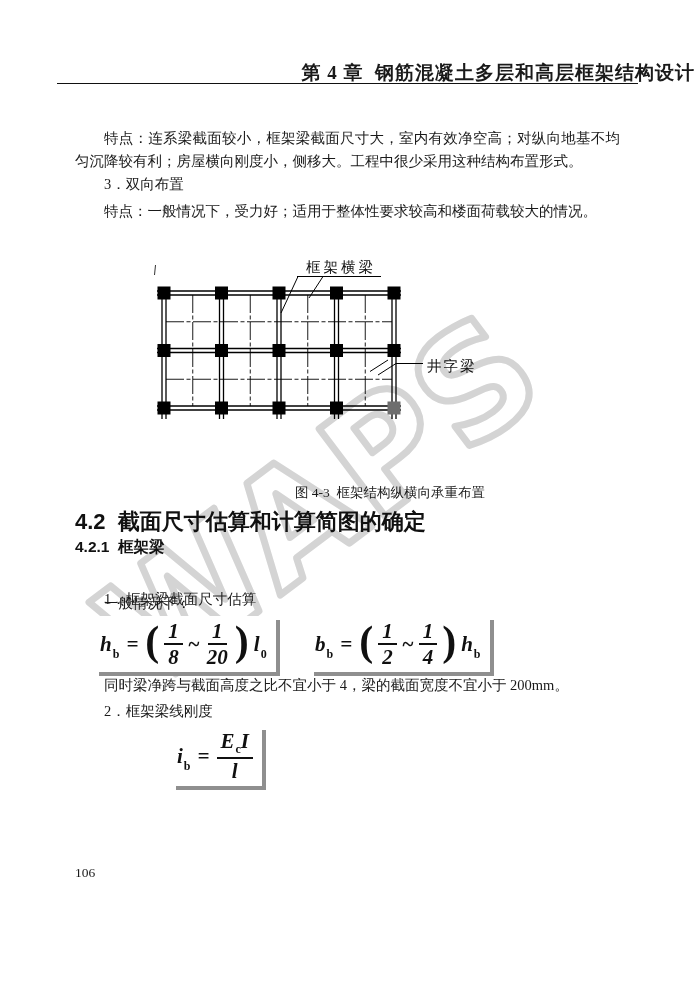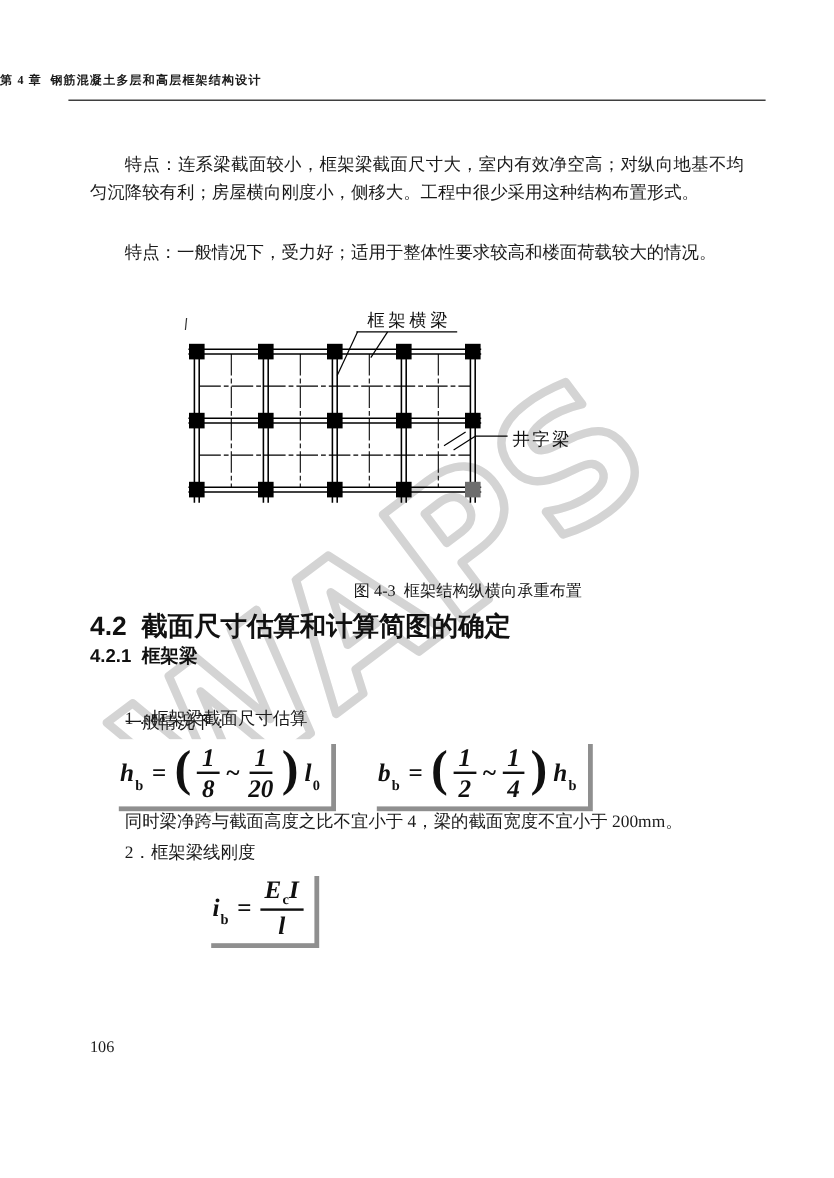--- a/index.html
+++ b/index.html
@@ -10,22 +10,22 @@
     background:#ffffff;
     font-family:"Liberation Serif","DejaVu Serif",serif;
     color:#1a1a1a;
     overflow:hidden;
   }
   .abs{position:absolute;}
   .pre{white-space:pre-wrap;}
   
   .header-title{
     top:60px;left:0;width:695px;
-    text-align:left;
-    font-size:10px;font-weight:bold;
+    text-align:right;
+    font-size:19px;font-weight:bold;
     letter-spacing:1px;
   }
   .header-rule{
     top:83px;left:57px;width:581px;height:0;
     border-top:1.6px solid #111;
   }
   
   .body-text{
     left:75px;width:545px;
     font-size:14.5px;line-height:22.5px;
@@ -86,20 +86,21 @@
   <svg id="watermark-svg" class="abs" width="580" height="420" viewBox="0 0 580 420">
     <g transform="rotate(-37 290 210)">
       <text x="290" y="262" text-anchor="middle" font-family="'DejaVu Sans','Liberation Sans',sans-serif" font-weight="bold" font-size="150" letter-spacing="2" fill="none" stroke="#d4d4d4" stroke-width="7" stroke-linejoin="round">WAPS</text>
     </g>
   </svg>
 
   <div class="abs header-title pre">第 4 章  钢筋混凝土多层和高层框架结构设计</div>
   <div class="abs header-rule"></div>
 
   <div class="abs body-text" style="top:127px;">特点：连系梁截面较小，框架梁截面尺寸大，室内有效净空高；对纵向地基不均匀沉降较有利；房屋横向刚度小，侧移大。工程中很少采用这种结构布置形式。</div>
+  <div class="abs body-text" style="top:173px;">3．双向布置</div>
   <div class="abs body-text" style="top:200px;">特点：一般情况下，受力好；适用于整体性要求较高和楼面荷载较大的情况。</div>
 
   <svg id="figure-svg" class="abs" width="350" height="172" viewBox="140 256 350 172">
 
     <line x1="155.5" y1="265" x2="154.5" y2="275" stroke="#333" stroke-width="1"></line>
 
     <g stroke="#000" stroke-width="0.9" stroke-dasharray="18 2.5 4 2.5">
       <line x1="192.75" y1="295" x2="192.75" y2="406"></line>
       <line x1="250.25" y1="295" x2="250.25" y2="406"></line>
       <line x1="307.75" y1="295" x2="307.75" y2="406"></line>

